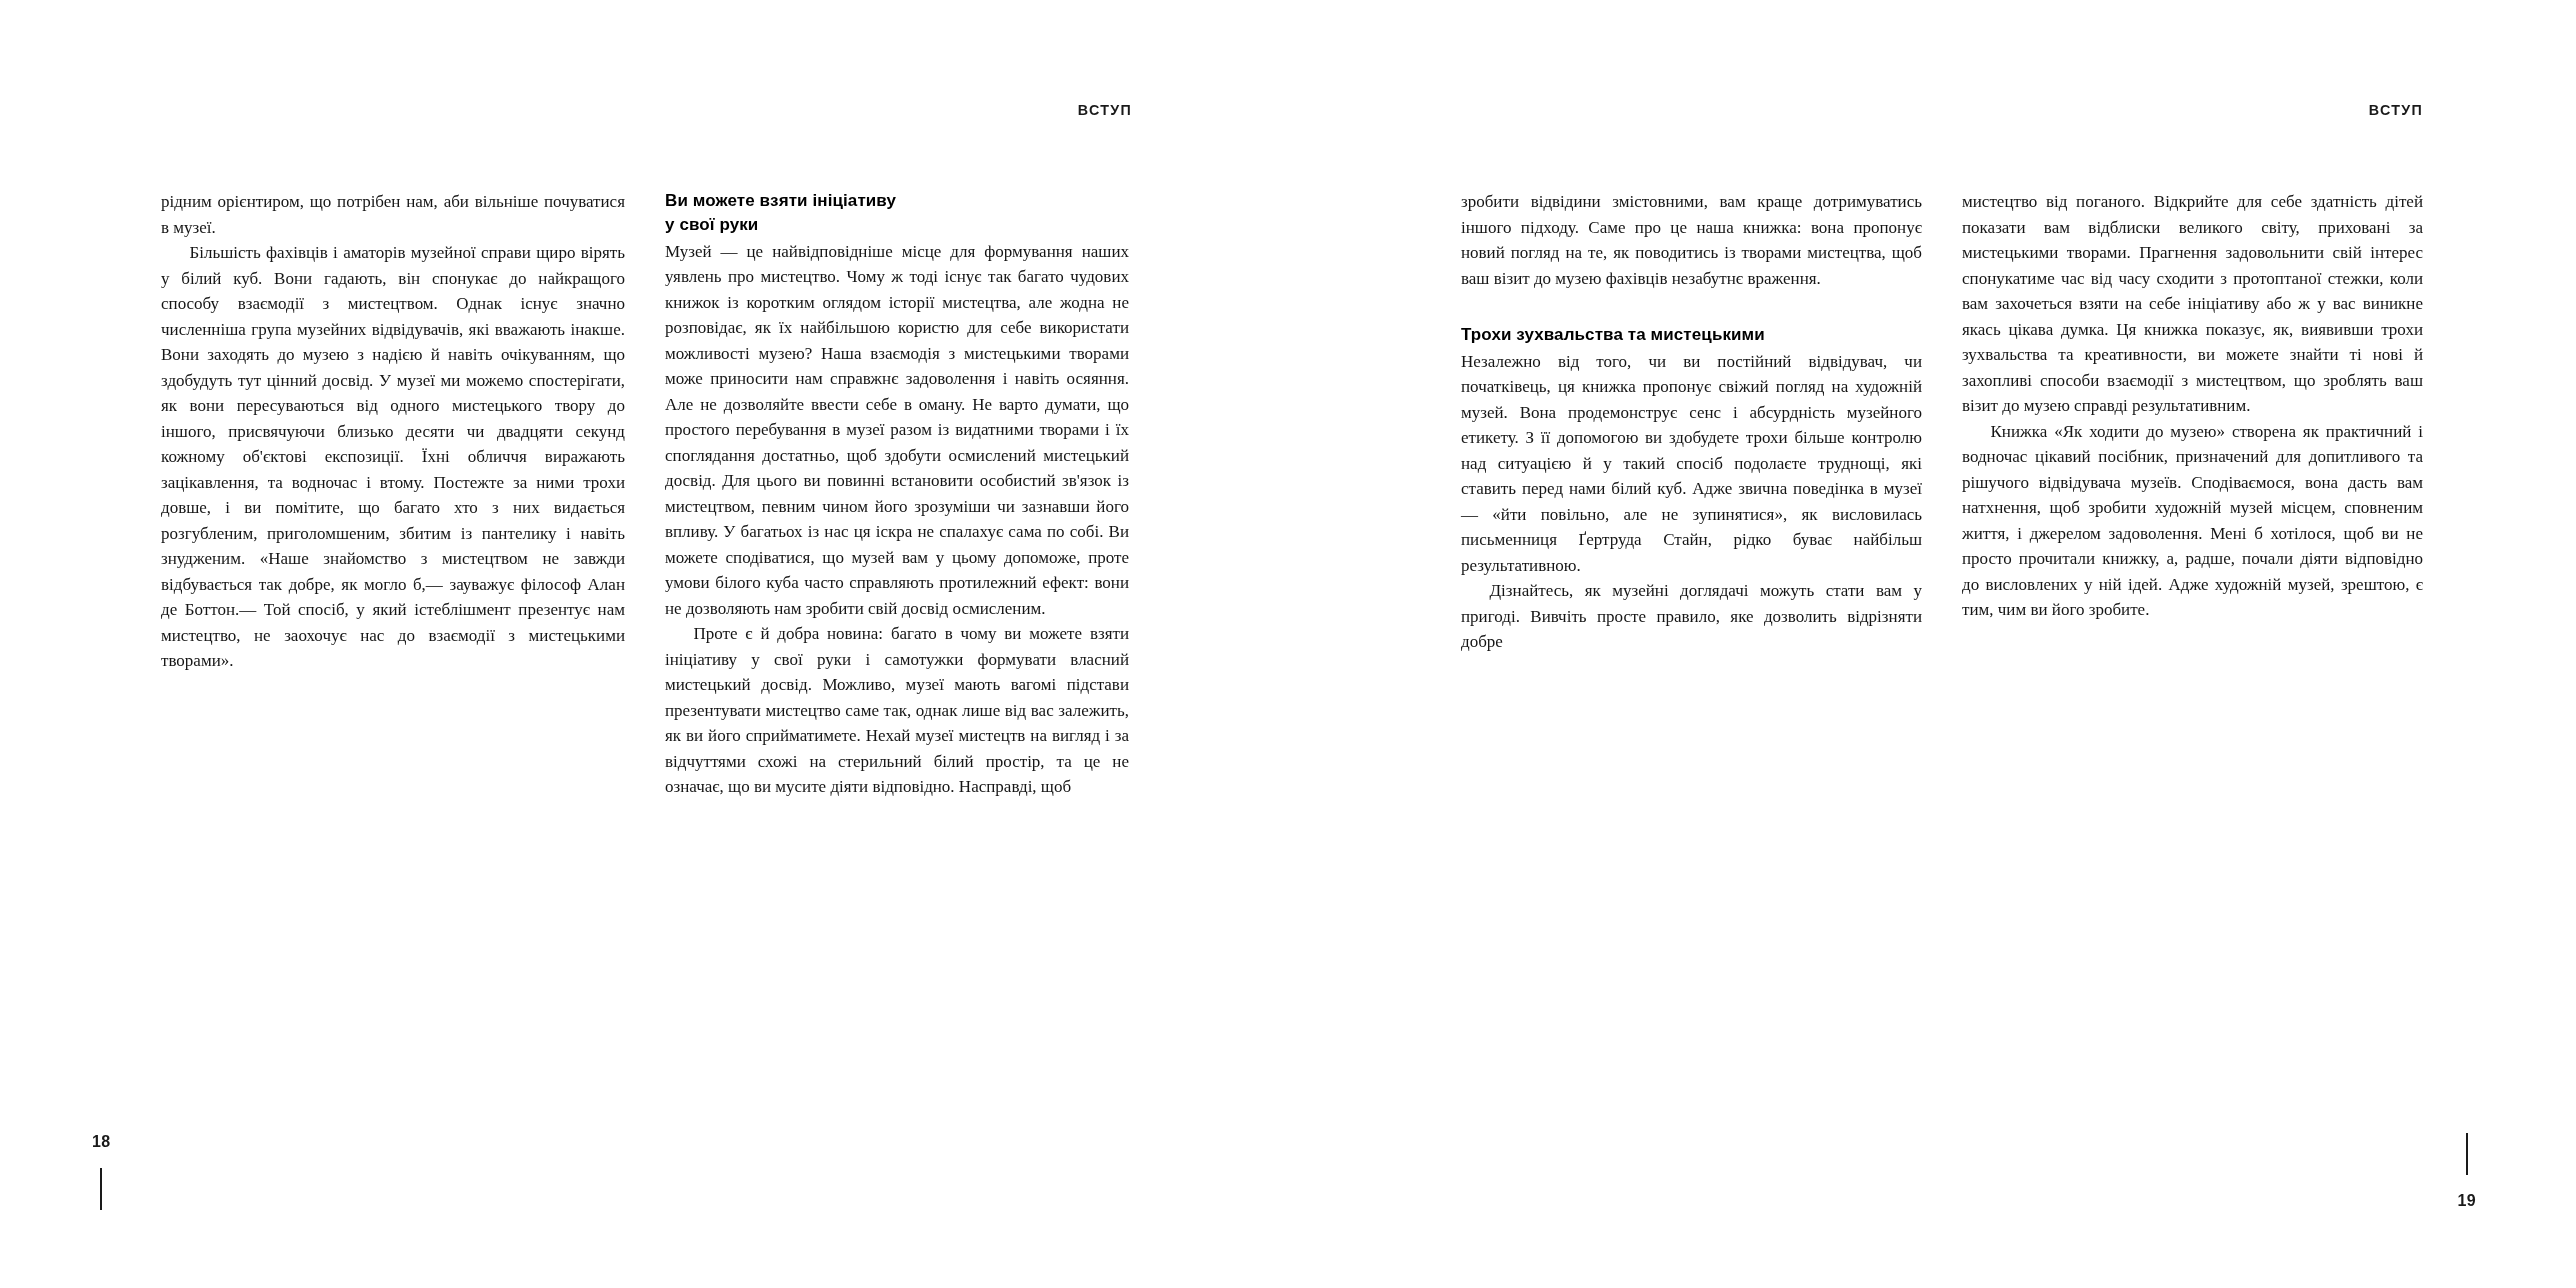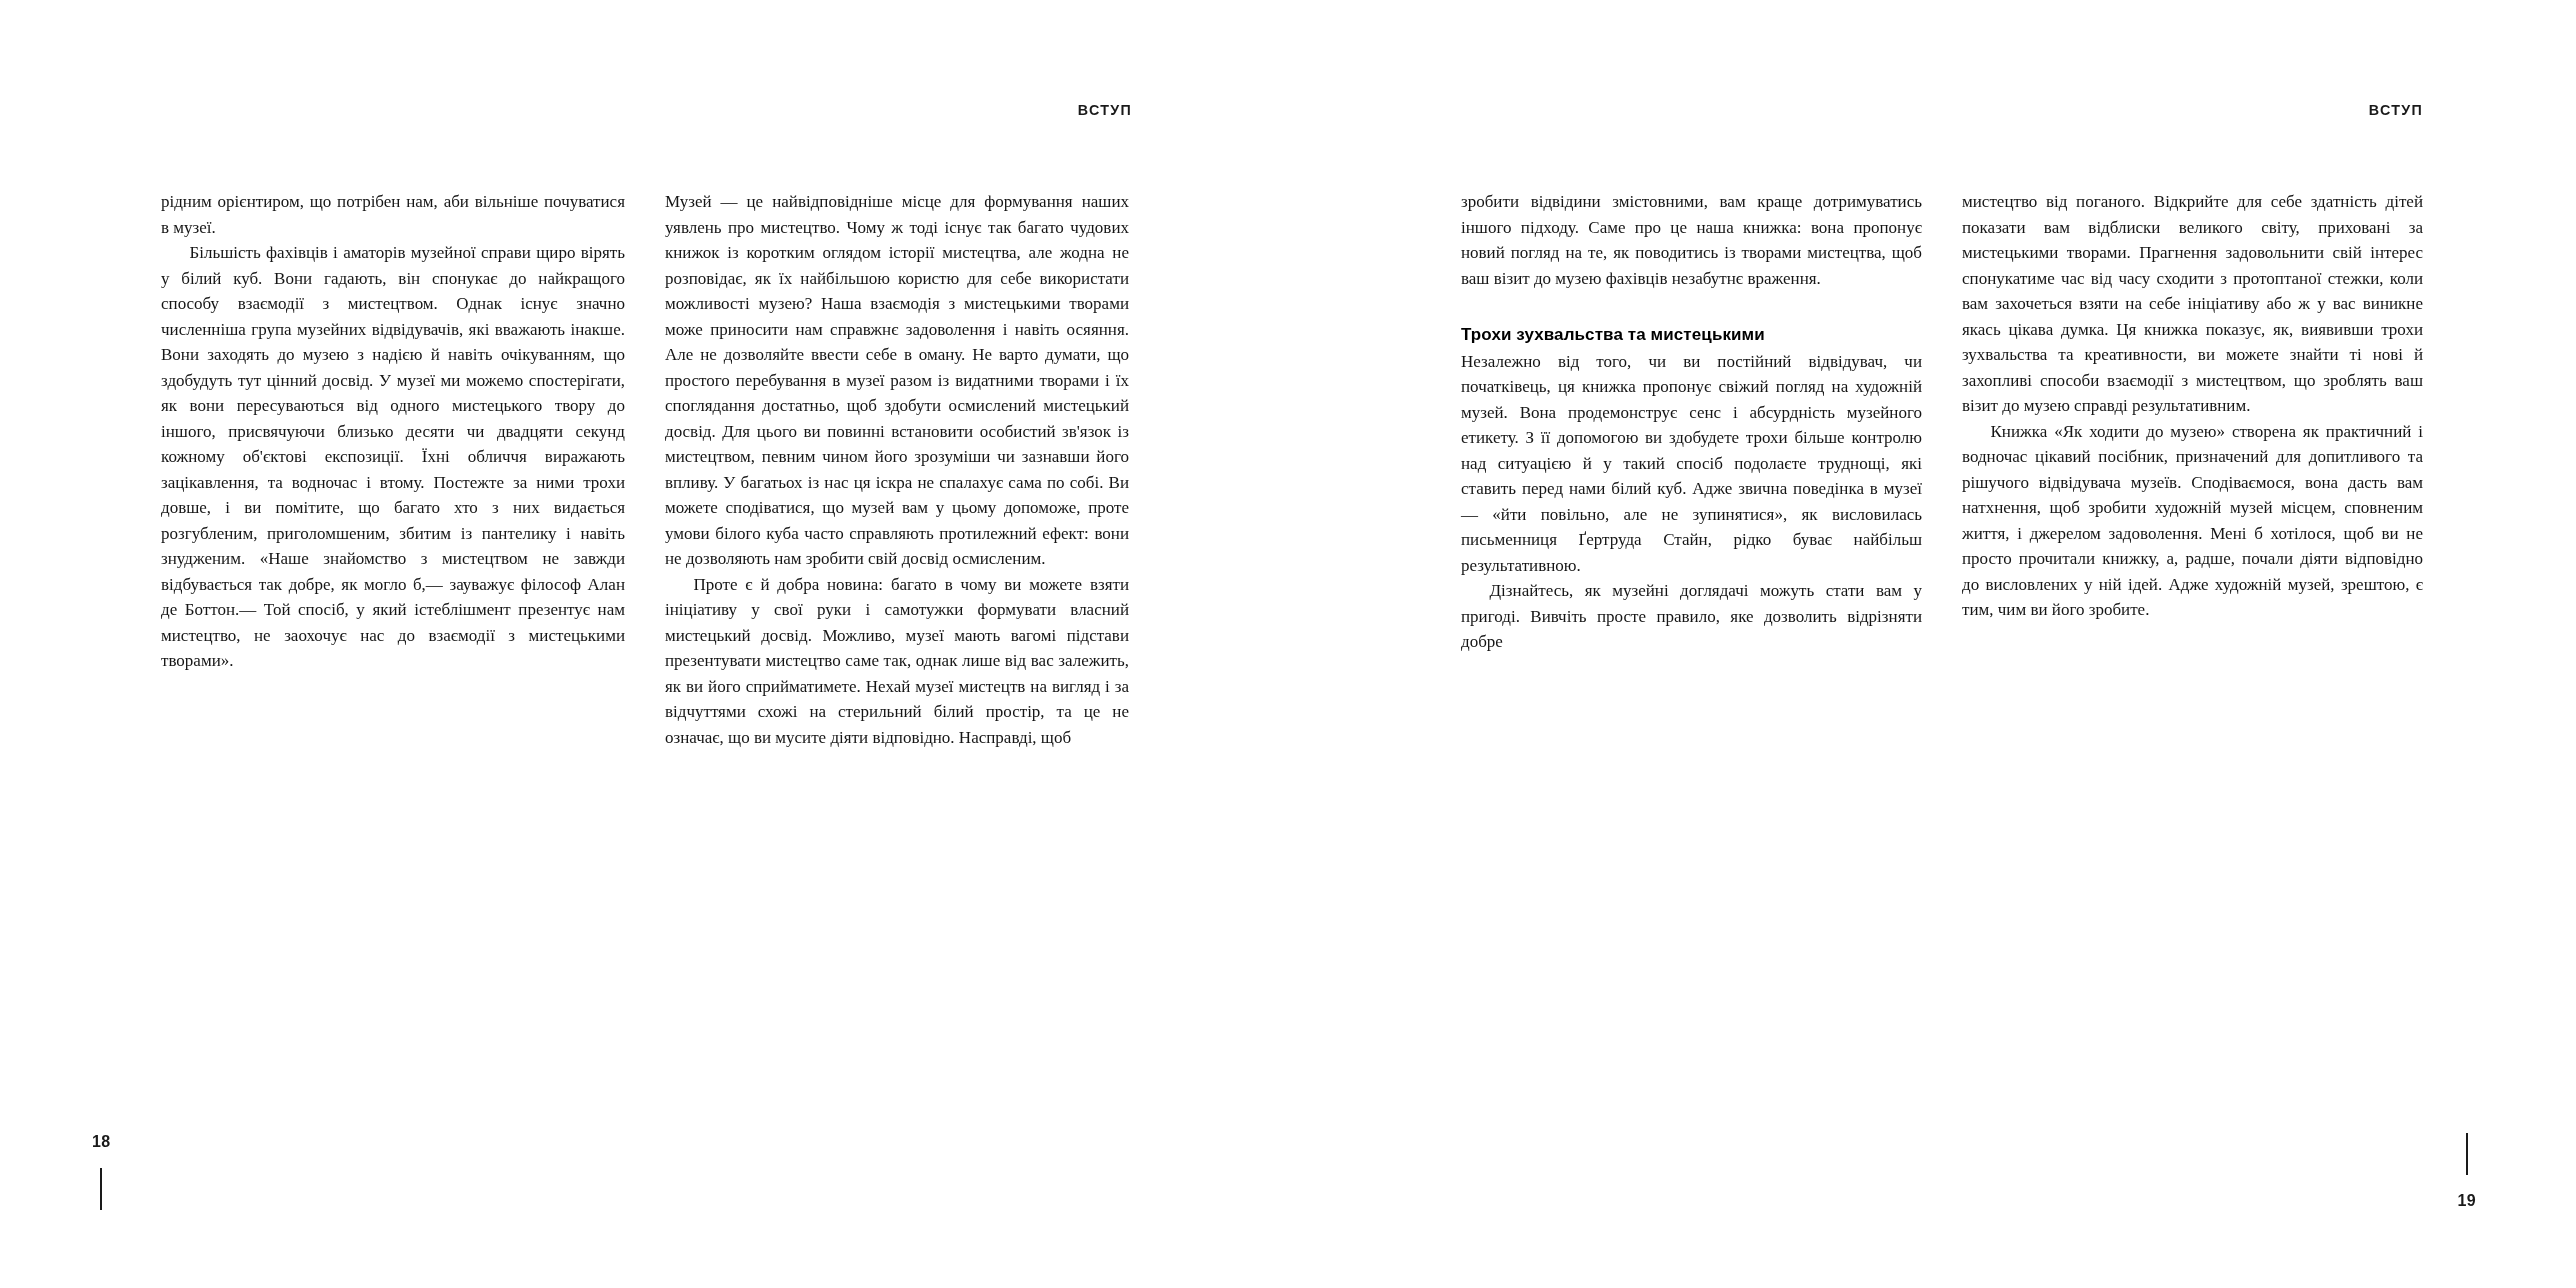--- a/index.html
+++ b/index.html
@@ -119,20 +119,22 @@
 
   <div class="page page-left">
     <div class="running-head">ВСТУП</div>
 
     <div class="cols">
       <div class="col">
         <p>рідним орієнтиром, що потрібен нам, аби вільніше почуватися в музеї.</p>
         <p class="indent">Більшість фахівців і аматорів музейної справи щиро вірять у білий куб. Вони гадають, він спонукає до найкращого способу взаємодії з мистецтвом. Однак існує значно численніша група музейних відвідувачів, які вважають інакше. Вони заходять до музею з надією й навіть очікуванням, що здобудуть тут цінний досвід. У музеї ми можемо спостерігати, як вони пересуваються від одного мистецького твору до іншого, присвячуючи близько десяти чи двадцяти секунд кожному об'єктові експозиції. Їхні обличчя виражають зацікавлення, та водночас і втому. Постежте за ними трохи довше, і ви помітите, що багато хто з них видається розгубленим, приголомшеним, збитим із пантелику і навіть знудженим. «Наше знайомство з мистецтвом не завжди відбувається так добре, як могло б,— зауважує філософ Алан де Боттон.— Той спосіб, у який істеблішмент презентує нам мистецтво, не заохочує нас до взаємодії з мистецькими творами».</p>
       </div>
       <div class="col">
+        <h2 class="subhead" style="white-space: pre-line;">Ви можете взяти ініціативу
+у свої руки</h2>
         <p>Музей — це найвідповідніше місце для формування наших уявлень про мистецтво. Чому ж тоді існує так багато чудових книжок із коротким оглядом історії мистецтва, але жодна не розповідає, як їх найбільшою користю для себе використати можливості музею? Наша взаємодія з мистецькими творами може приносити нам справжнє задоволення і навіть осяяння. Але не дозволяйте ввести себе в оману. Не варто думати, що простого перебування в музеї разом із видатними творами і їх споглядання достатньо, щоб здобути осмислений мистецький досвід. Для цього ви повинні встановити особистий зв'язок із мистецтвом, певним чином його зрозуміши чи зазнавши його впливу. У багатьох із нас ця іскра не спалахує сама по собі. Ви можете сподіватися, що музей вам у цьому допоможе, проте умови білого куба часто справляють протилежний ефект: вони не дозволяють нам зробити свій досвід осмисленим.</p>
         <p class="indent">Проте є й добра новина: багато в чому ви можете взяти ініціативу у свої руки і самотужки формувати власний мистецький досвід. Можливо, музеї мають вагомі підстави презентувати мистецтво саме так, однак лише від вас залежить, як ви його сприйматимете. Нехай музеї мистецтв на вигляд і за відчуттями схожі на стерильний білий простір, та це не означає, що ви мусите діяти відповідно. Насправді, щоб</p>
       </div>
     </div>
 
     <div class="folio">
       <span class="num">18</span>
       <span class="rule"></span>
     </div>
   </div>

